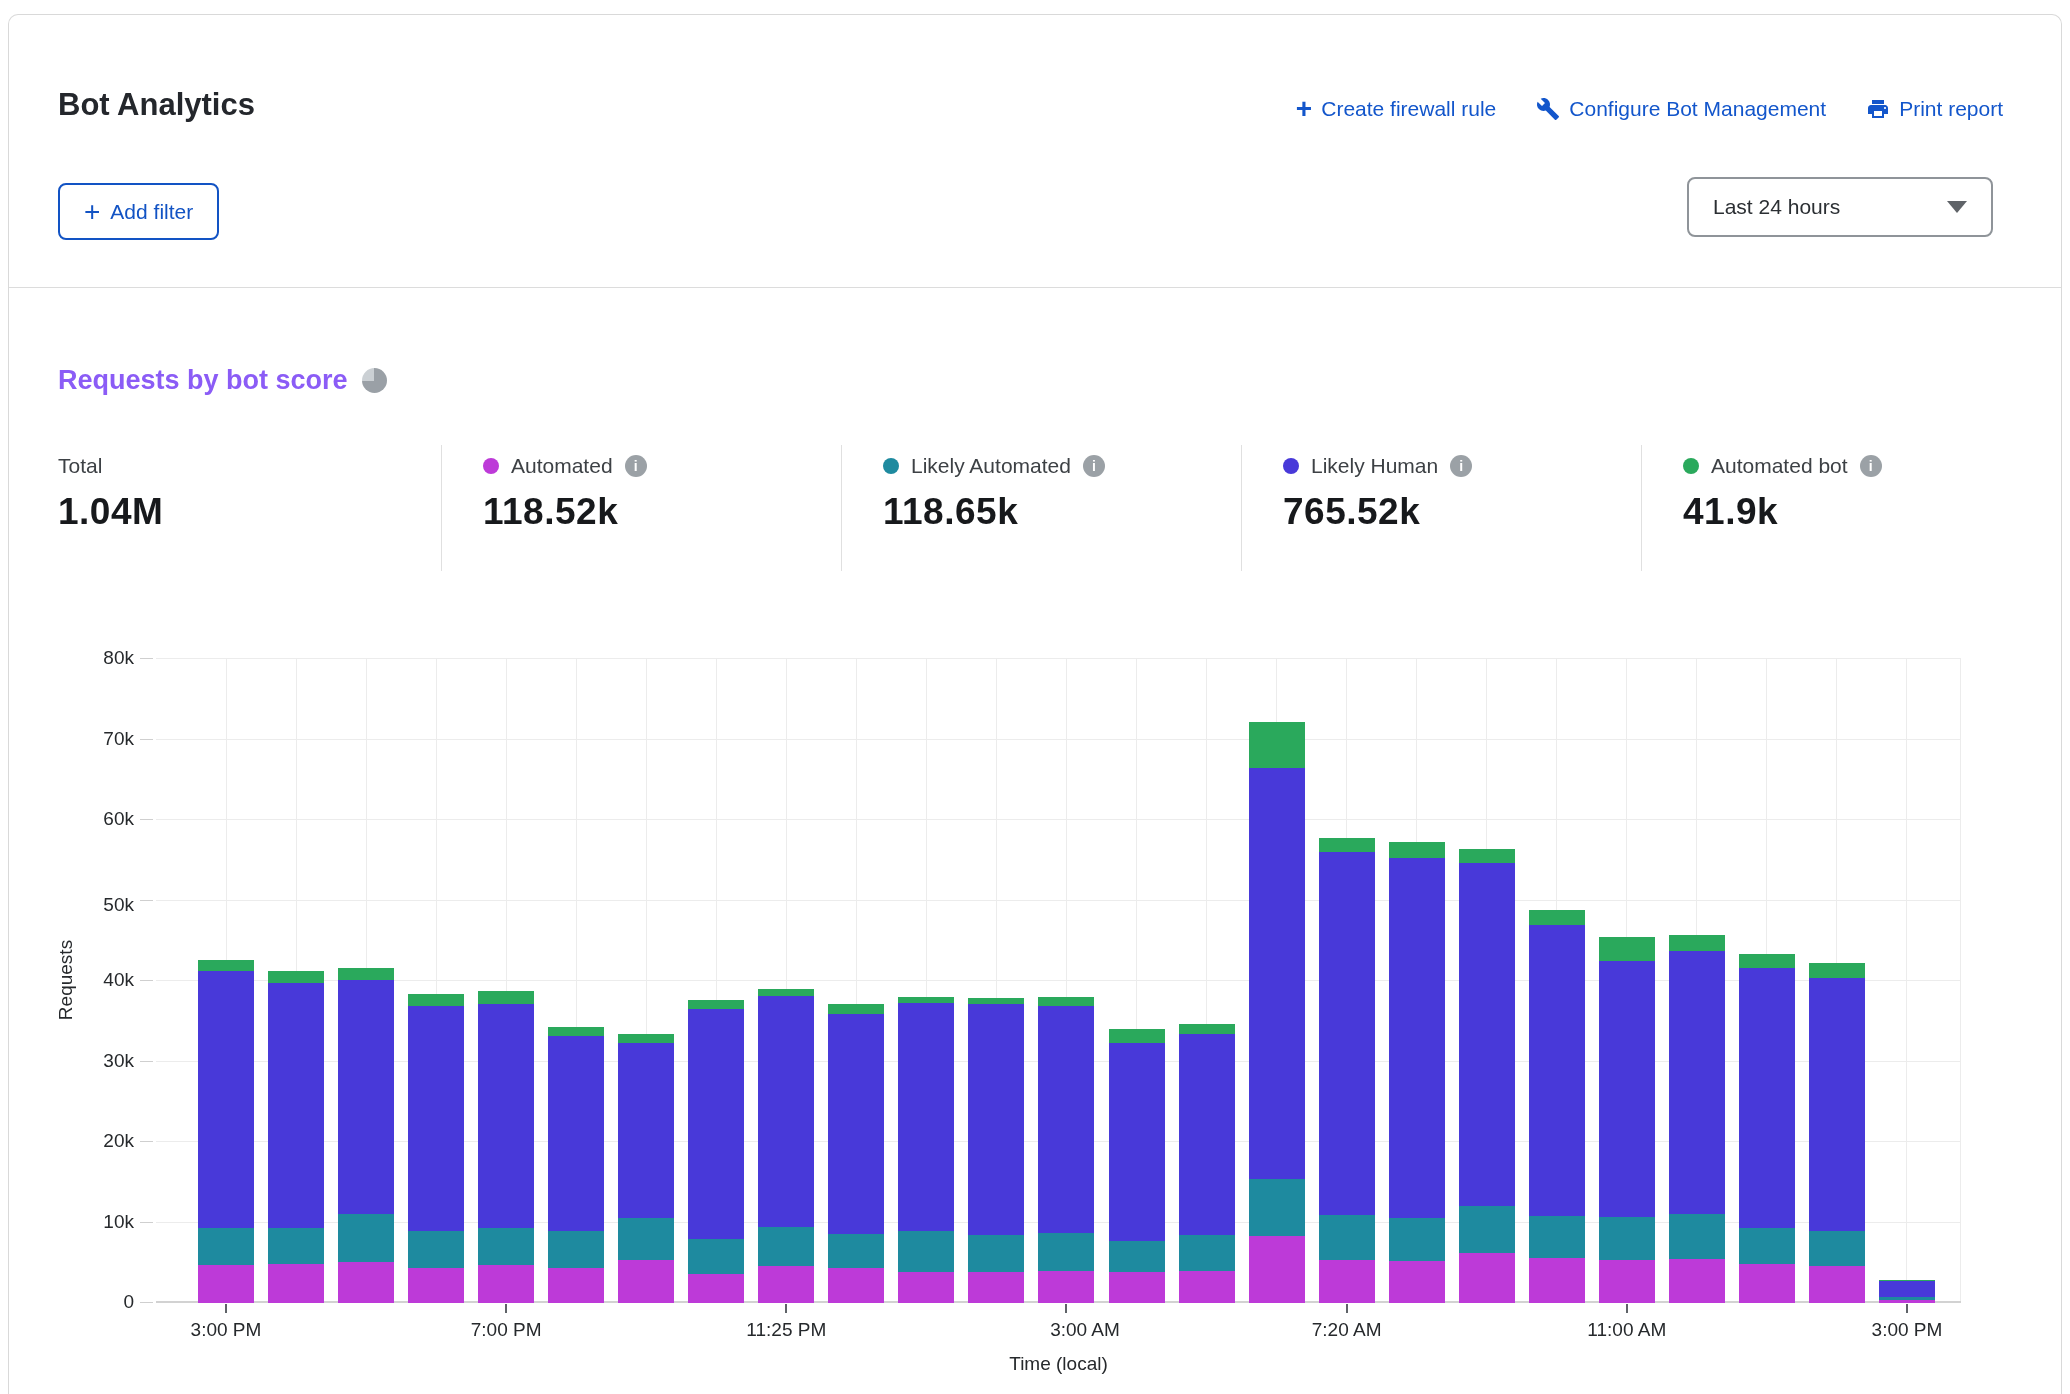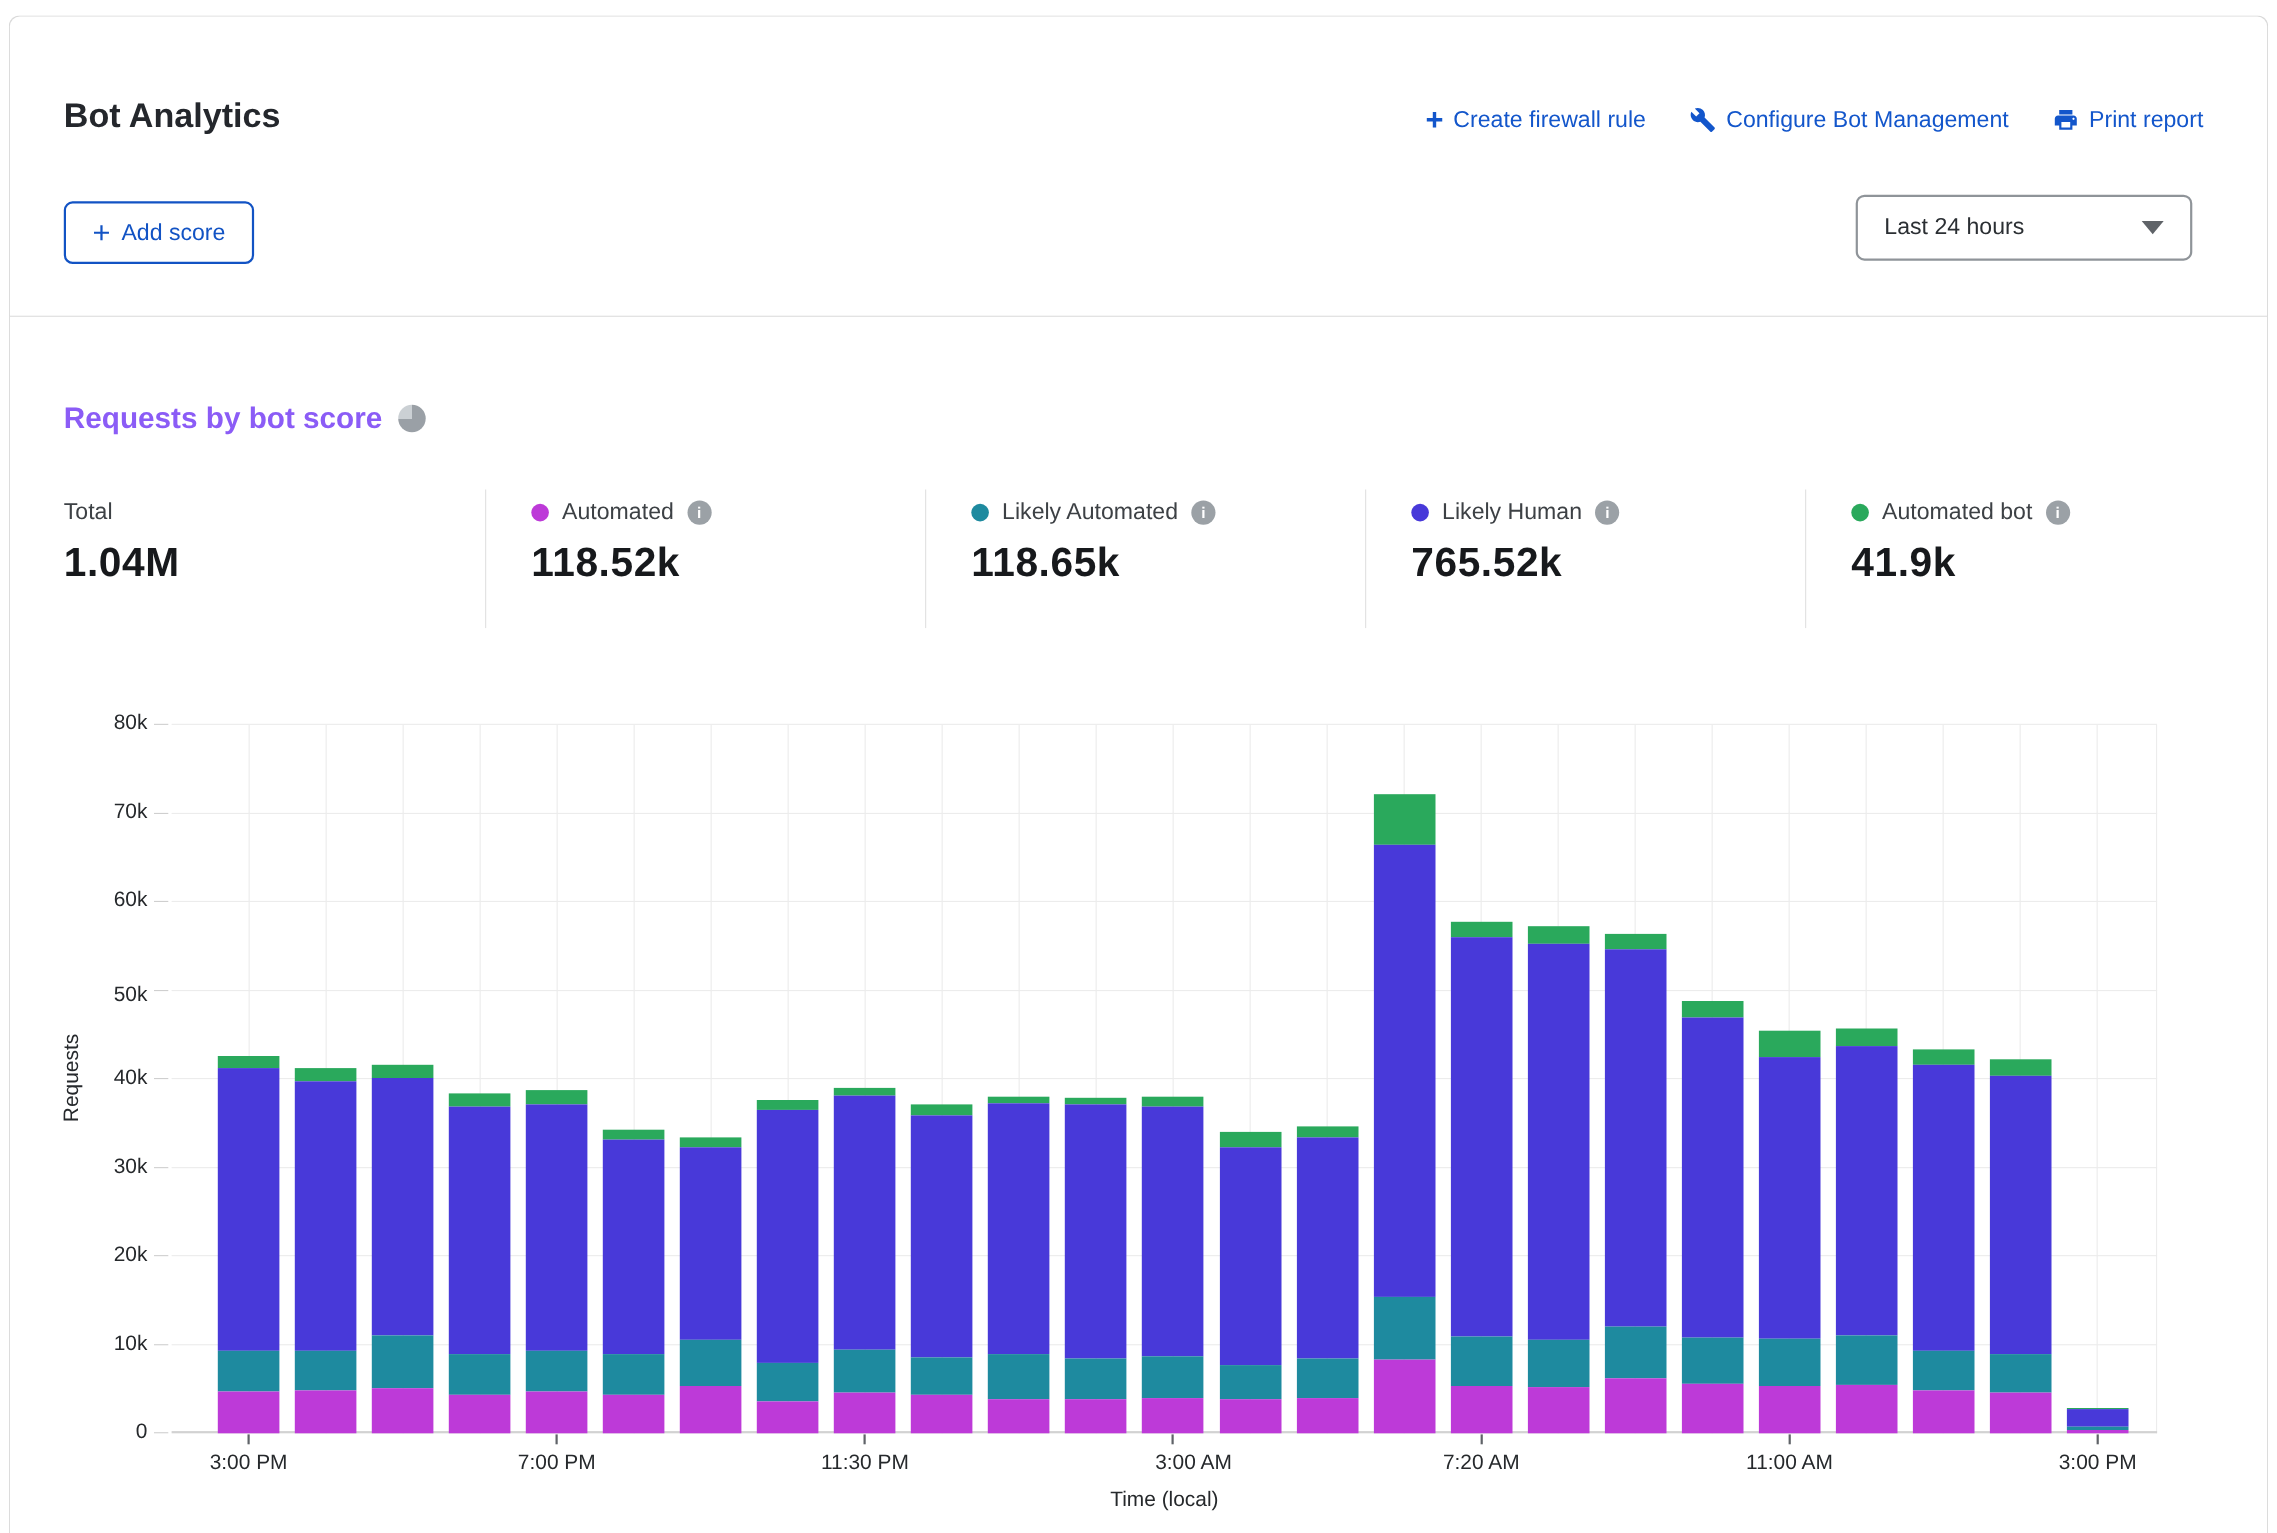--- a/index.html
+++ b/index.html
@@ -73,21 +73,21 @@
         <svg width="24" height="24" viewBox="0 0 24 24" fill="#1356cb">
             <path d="M19 8H5c-1.66 0-3 1.34-3 3v6h4v4h12v-4h4v-6c0-1.66-1.34-3-3-3zm-3 11H8v-5h8v5zm3-7c-.55 0-1-.45-1-1s.45-1 1-1 1 .45 1 1-.45 1-1 1zm-1-9H6v4h12V3z"></path>
           </svg>
       </span>
       <span>Print report</span>
     </div>
   </div>
 
   <button class="btn-add-filter">
     <span class="plus-glyph">+</span>
-    <span>Add score</span>
+    <span>Add filter</span>
   </button>
 
   <div class="time-select">
     <span>Last 24 hours</span>
     <span class="caret-down"></span>
   </div>
 
   <div class="header-divider"></div>
 
   <div class="section-title-row">
@@ -346,21 +346,21 @@
         <div class="bar-seg" style="height: 3.22px; background: rgb(189, 58, 216);"></div>
         <div class="bar-seg" style="height: 3.22px; background: rgb(30, 138, 159);"></div>
         <div class="bar-seg" style="height: 15.295px; background: rgb(72, 57, 217);"></div>
         <div class="bar-seg" style="height: 0.805px; background: rgb(42, 169, 92);"></div>
       </div>
       <div class="xtick" style="left: 69px; top: 645px;"></div>
       <div class="xtick-label" style="left: -10px; top: 660px;">3:00 PM</div>
       <div class="xtick" style="left: 349.16px; top: 645px;"></div>
       <div class="xtick-label" style="left: 270.16px; top: 660px;">7:00 PM</div>
       <div class="xtick" style="left: 629.32px; top: 645px;"></div>
-      <div class="xtick-label" style="left: 550.32px; top: 660px;">11:30 PM</div>
+      <div class="xtick-label" style="left: 550.32px; top: 660px;">11:25 PM</div>
       <div class="xtick" style="left: 909.48px; top: 645px;"></div>
       <div class="xtick-label" style="left: 849px; top: 660px;">3:00 AM</div>
       <div class="xtick" style="left: 1189.64px; top: 645px;"></div>
       <div class="xtick-label" style="left: 1110.64px; top: 660px;">7:20 AM</div>
       <div class="xtick" style="left: 1469.8px; top: 645px;"></div>
       <div class="xtick-label" style="left: 1390.8px; top: 660px;">11:00 AM</div>
       <div class="xtick" style="left: 1749.96px; top: 645px;"></div>
       <div class="xtick-label" style="left: 1670.96px; top: 660px;">3:00 PM</div>
     </div>
 

